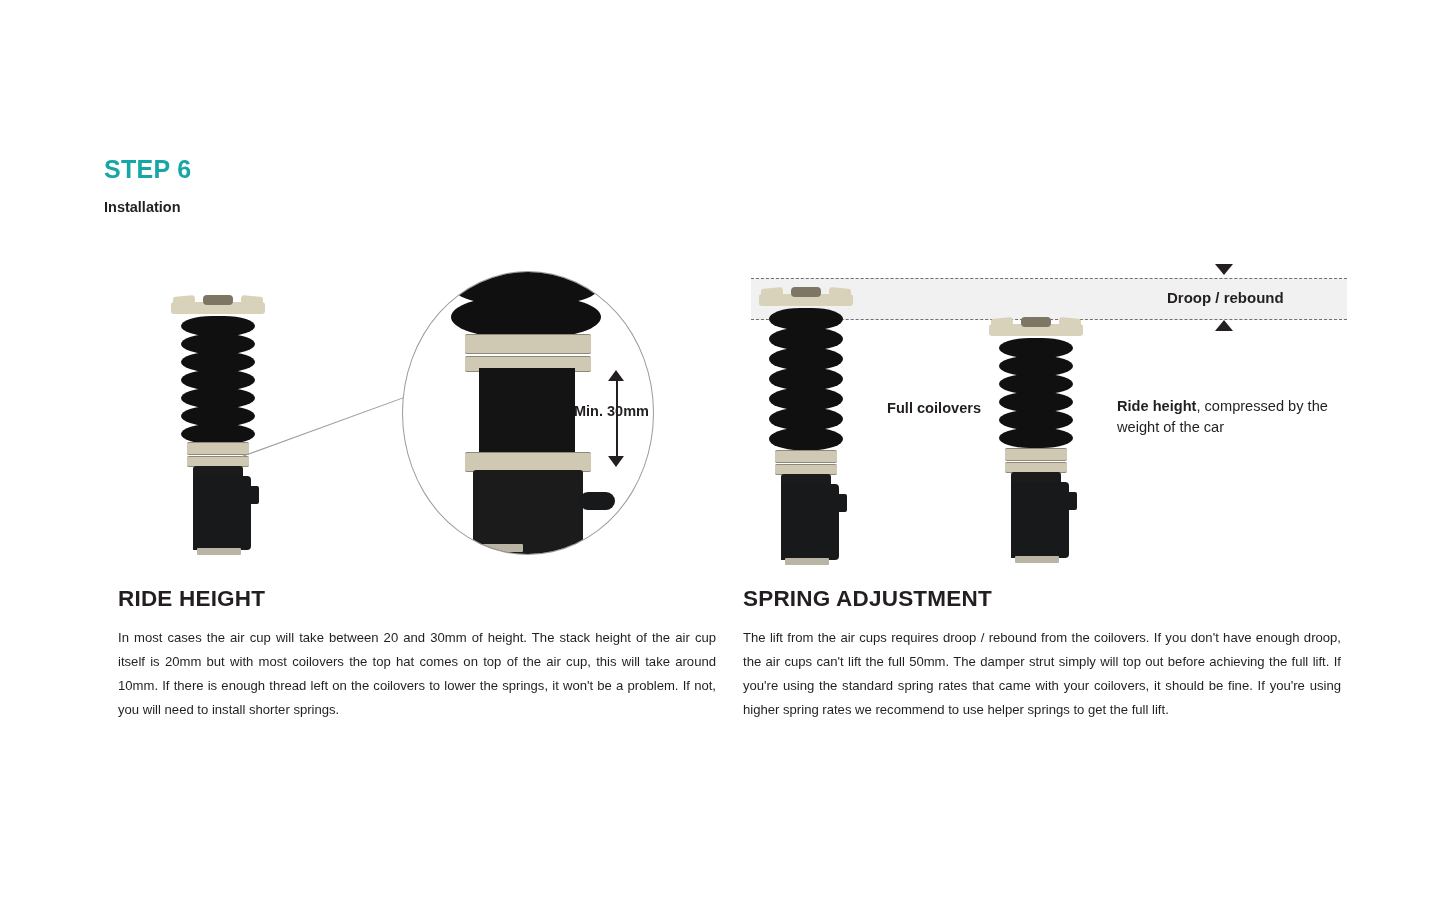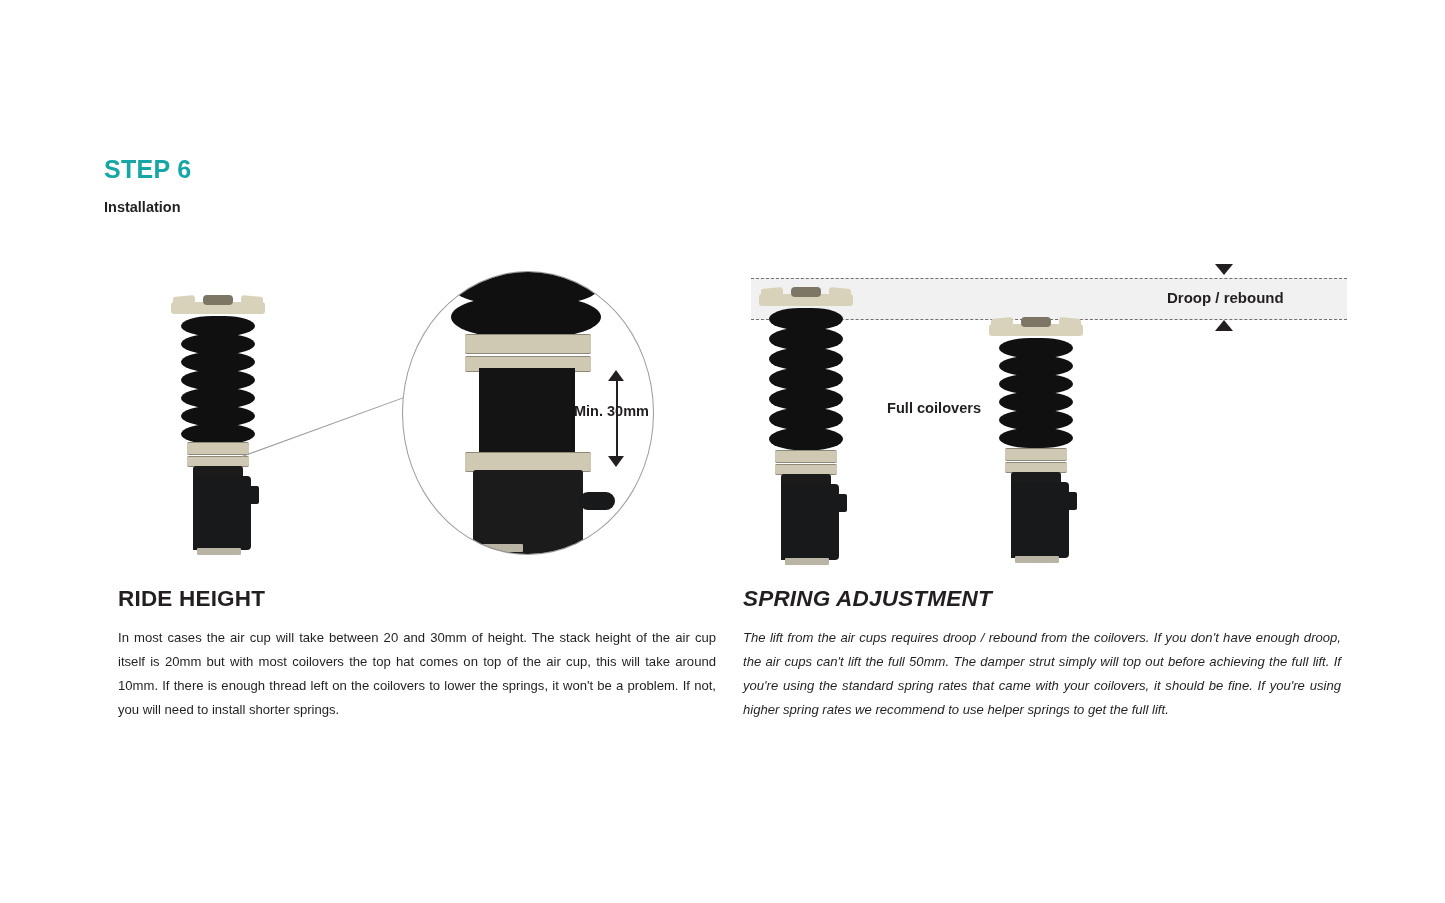--- a/index.html
+++ b/index.html
@@ -61,21 +61,21 @@
     position: absolute;
     top: 370px;
     font-size: 13.1px;
     line-height: 24px;
     text-align: justify;
     color: #231f20;
   }
   .col-left .section-heading,
   .col-left .body-copy { left: 6px; width: 598px; }
   .col-right .section-heading,
-  .col-right .body-copy { left: 6px; width: 598px; font-style: italic; }
+  .col-right .body-copy { left: 6px; width: 598px; }
 
   
   .coilover {
     position: absolute;
   }
   .co-tophat {
     position: absolute;
     background: #d9d2bb;
     border-radius: 3px;
   }
@@ -291,17 +291,20 @@
 
       <div class="co-collar" style="left:20px; top:138px; width:62px; height:11px;"></div>
       <div class="co-collar" style="left:20px; top:152px; width:62px; height:9px;"></div>
 
       <div class="co-body" style="left:26px; top:162px; width:50px; height:70px;"></div>
       <div class="co-bracket" style="left:26px; top:172px; width:58px; height:76px; border-radius:0 4px 4px 0;"></div>
       <div class="co-bracket-ear" style="left:78px; top:182px; width:14px; height:18px;"></div>
       <div class="co-foot" style="left:30px; top:246px; width:44px; height:7px;"></div>
     </div>
 
+    <div class="callout" style="left:380px; top:140px; width:230px;">
+      <b>Ride height</b><span>, compressed by the weight of the car</span>
+    </div>
   </div>
 
   <div class="section-heading">SPRING ADJUSTMENT</div>
   <div class="body-copy">The lift from the air cups requires droop / rebound from the coilovers. If you don't have enough droop, the air cups can't lift the full 50mm. The damper strut simply will top out before achieving the full lift. If you're using the standard spring rates that came with your coilovers, it should be fine. If you're using higher spring rates we recommend to use helper springs to get the full lift.</div>
 </div>
 
 </body></html>

